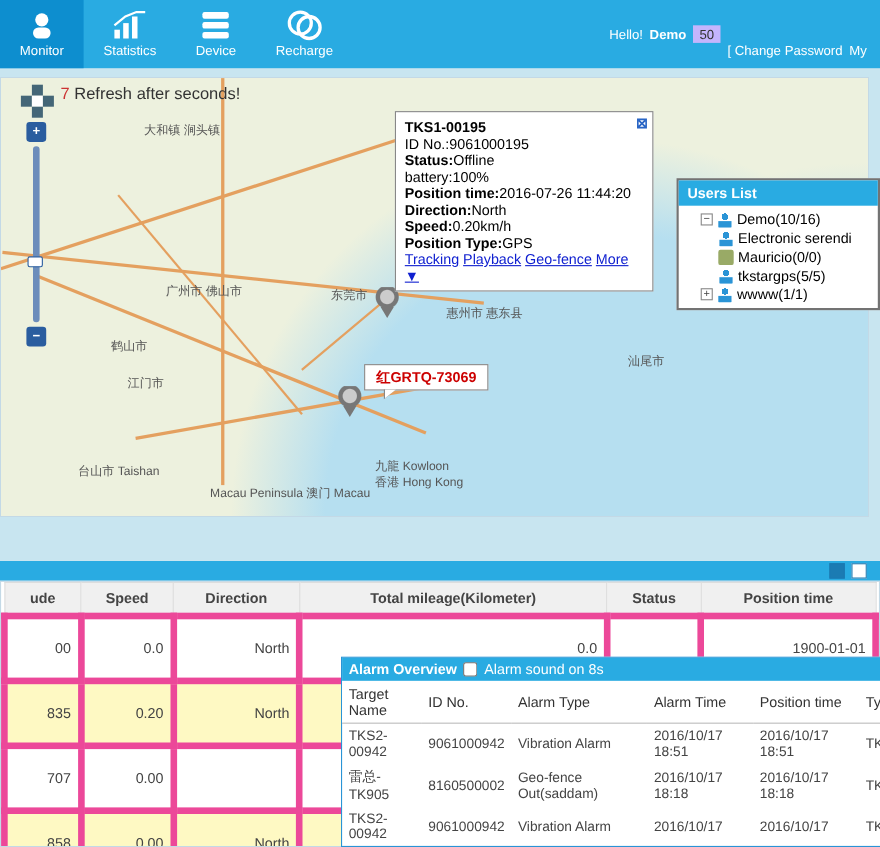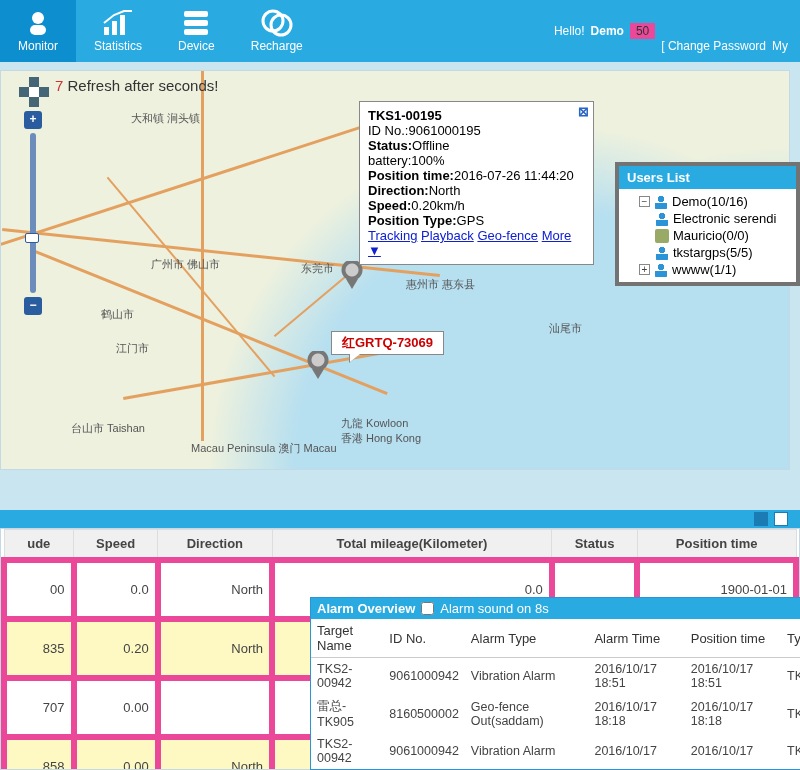--- a/index.html
+++ b/index.html
@@ -5,21 +5,21 @@
 * { box-sizing: border-box; margin: 0; padding: 0; }
 body { font-family: Arial, sans-serif; font-size: 12px; width: 800px; height: 770px; overflow: hidden; background: #c8e5f0; }
 
 
 .topbar { background: #29abe2; height: 62px; display: flex; align-items: center; color: #fff; }
 .nav-item { display: flex; flex-direction: column; align-items: center; padding: 4px 18px; cursor: pointer; height: 62px; justify-content: center; }
 .nav-item.active { background: #0d8ecf; }
 .nav-icon { width: 32px; height: 28px; margin-bottom: 2px; }
 .nav-label { font-size: 12px; color: #fff; }
 .topbar-right { margin-left: auto; padding-right: 12px; display: flex; align-items: center; gap: 6px; font-size: 12px; }
-.days-box { background: #ec4899; color: #333; padding: 1px 6px; font-size: 12px; }
+.days-box { background: #c4b5fd; color: #333; padding: 1px 6px; font-size: 12px; }
 .bracket-link { color: #fff; cursor: pointer; margin-top: 30px; }
 
 
 .map-wrap { position: relative; margin: 8px 10px 0 0; height: 400px; border: 1px solid #c3d9e6; }
 .refresh-msg { position: absolute; top: 6px; left: 54px; color: #c33; font-size: 15px; z-index: 40; background: rgba(255,255,255,0.0); }
 .map-surface { position: absolute; inset: 0; background: #f9a8d4; overflow: hidden; }
 
 .land { position: absolute; width: 150%; height: 150%; left: -20%; top: -20%;
   background:
    radial-gradient(circle at 60% 80%, #b6dff0 30%, transparent 40%),
@@ -55,21 +55,21 @@
 .popup { position:absolute; z-index:50; background:#fff; border:1px solid #888; padding: 6px 8px; font-size: 13px; }
 .popup .title { font-weight: bold; }
 .popup .close { position: absolute; right: 4px; top: 2px; color: #2965c5; cursor:pointer; font-weight:bold;}
 .popup a { color: #1020d0; text-decoration: underline; cursor:pointer; }
 .popup .more-arrow { color:#1020d0; }
 .callout { position:absolute; background:#fff; border:1px solid #888; padding:2px 10px; font-size:13px; z-index:20; color:#c00;font-weight:bold;}
 .callout::after { content:''; position:absolute; width:0;height:0; border-top:8px solid #fff; border-right:10px solid transparent; border-left:0; left:18px; bottom:-8px;}
 .callout::before { content:''; position:absolute; width:0;height:0; border-top:9px solid #888; border-right:11px solid transparent; left:17px; bottom:-9px;}
 
 
-.users-panel { position: absolute; right: 0; top: 162px; width: 185px; border:4px solid #737373; background:#fff; z-index: 25; font-size: 13px; }
+.users-panel { position: absolute; right: 0; top: 162px; width: 185px; border:2px solid #737373; background:#fff; z-index: 25; font-size: 13px; }
 .users-header { background:#29abe2; color:#fff; padding:4px 8px; font-weight:bold; }
 .tree { padding: 4px 4px 4px 6px; }
 .tree-row { display:flex; align-items:center; gap:4px; padding:1px 0; white-space:nowrap; overflow:hidden; }
 .tree-row.l1 { padding-left: 14px; }
 .tree-row.l2 { padding-left: 30px; }
 .texp { width:11px;height:11px; border:1px solid #888; display:inline-flex; align-items:center; justify-content:center; font-size:10px; line-height:1; cursor:pointer; color:#444;}
 .uicon { width:14px; height:14px; display:inline-block; }
 .uicon.person { background: radial-gradient(circle at 7px 4px, #2a94d6 3px, transparent 3px), linear-gradient(#2a94d6,#2a94d6); background-size: 14px 14px, 12px 6px; background-position: 0 0, 1px 8px; background-repeat:no-repeat; border-radius:2px;}
 .uicon.group { background: #9a6; border-radius:2px; }
 
@@ -148,21 +148,21 @@
     <span class="city-lbl" style="top:186px;left:150px">广州市 佛山市</span>
     <span class="city-lbl" style="top:206px;left:405px">惠州市 惠东县</span>
     <span class="city-lbl" style="top:236px;left:100px">鹤山市</span>
     <span class="city-lbl" style="top:270px;left:115px">江门市</span>
     <span class="city-lbl" style="top:270px;left:330px">深圳市</span>
     <span class="city-lbl" style="top:190px;left:300px">东莞市</span>
     <span class="city-lbl" style="top:350px;left:70px">台山市 Taishan</span>
     <span class="city-lbl" style="top:345px;left:340px">九龍 Kowloon</span>
     <span class="city-lbl" style="top:360px;left:340px">香港 Hong Kong</span>
     <span class="city-lbl" style="top:370px;left:190px">Macau Peninsula 澳门 Macau</span>
-    <span class="city-lbl" style="top:250px;left:548px">汕尾市</span>
+    <span class="city-lbl" style="top:250px;left:570px">汕尾市</span>
   </div>
 
   <div class="refresh-msg">
     <span>7</span>
     <span style="color:#333">Refresh after seconds!</span>
   </div>
 
   <div class="zoom-ctrl">
     <div class="pan-cross">
       <div class="n"></div>

